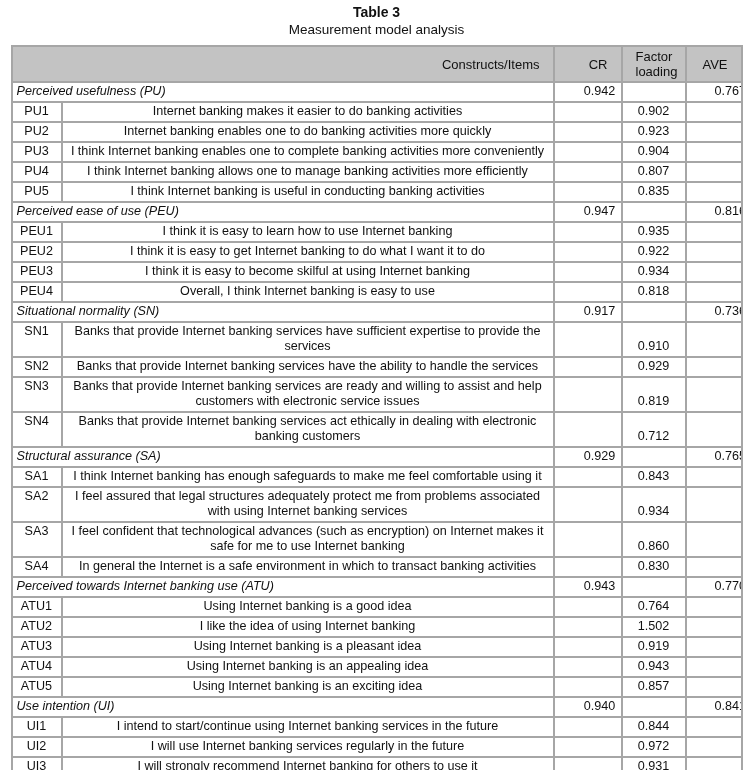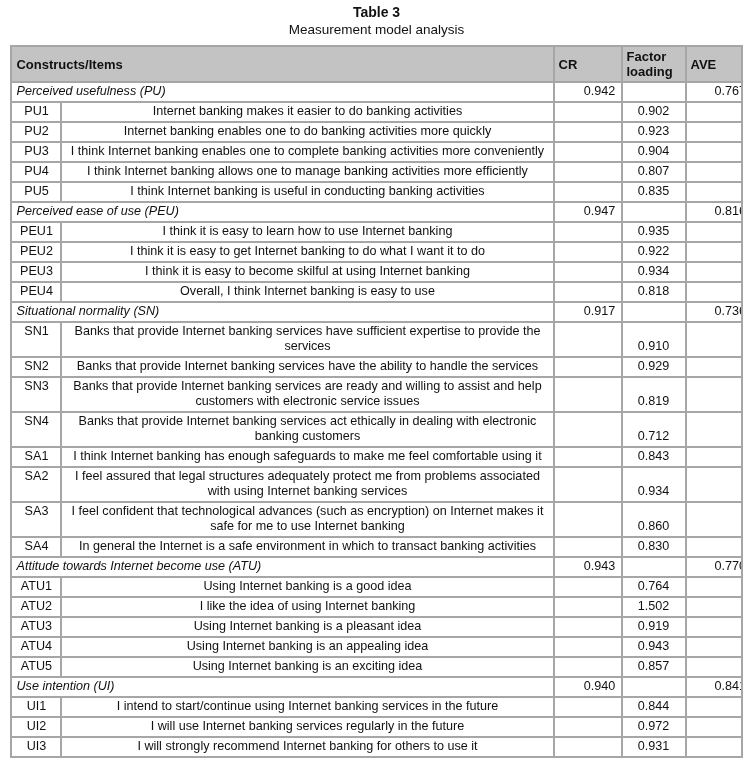--- a/index.html
+++ b/index.html
@@ -38,26 +38,26 @@
   .mm-table th, .mm-table td {
     border: 2px solid #a6a6a6;
     font-size: 12.6px;
     line-height: 15px;
     padding: 1px 4px 2px 4px;
     box-sizing: border-box;
     overflow: hidden;
   }
   .mm-table thead th {
     background: #c3c3c3;
-    font-weight: bold;
-    text-align: left;
+    font-weight: normal;
+    text-align: right;
     vertical-align: middle;
     font-size: 13px;
     height: 34px;
-    padding: 2px 4px;
+    padding: 2px 13px;
   }
   td.cell-code {
     vertical-align: top;
     text-align: center;
   }
   td.cell-text {
     vertical-align: middle;
     text-align: center;
   }
   td.cell-num {
@@ -200,20 +200,26 @@
           <td class="cell-num">0.819</td>
           <td class="cell-num"></td>
         </tr>
         <tr class="item-row">
           <td class="cell-code">SN4</td>
           <td class="cell-text">Banks that provide Internet banking services act ethically in dealing with electronic banking customers</td>
           <td class="cell-num"></td>
           <td class="cell-num">0.712</td>
           <td class="cell-num"></td>
         </tr>
+        <tr class="construct-row">
+          <td class="cell-construct" colspan="2">Structural assurance (SA)</td>
+          <td class="cell-num">0.929</td>
+          <td class="cell-num"></td>
+          <td class="cell-num">0.765</td>
+        </tr>
         <tr class="item-row">
           <td class="cell-code">SA1</td>
           <td class="cell-text">I think Internet banking has enough safeguards to make me feel comfortable using it</td>
           <td class="cell-num"></td>
           <td class="cell-num">0.843</td>
           <td class="cell-num"></td>
         </tr>
         <tr class="item-row">
           <td class="cell-code">SA2</td>
           <td class="cell-text">I feel assured that legal structures adequately protect me from problems associated with using Internet banking services</td>
@@ -229,21 +235,21 @@
           <td class="cell-num"></td>
         </tr>
         <tr class="item-row">
           <td class="cell-code">SA4</td>
           <td class="cell-text">In general the Internet is a safe environment in which to transact banking activities</td>
           <td class="cell-num"></td>
           <td class="cell-num">0.830</td>
           <td class="cell-num"></td>
         </tr>
         <tr class="construct-row">
-          <td class="cell-construct" colspan="2">Attitude towards Internet become use (ATU)</td>
+          <td class="cell-construct" colspan="2">Perceived towards Internet banking use (ATU)</td>
           <td class="cell-num">0.943</td>
           <td class="cell-num"></td>
           <td class="cell-num">0.770</td>
         </tr>
         <tr class="item-row">
           <td class="cell-code">ATU1</td>
           <td class="cell-text">Using Internet banking is a good idea</td>
           <td class="cell-num"></td>
           <td class="cell-num">0.764</td>
           <td class="cell-num"></td>

